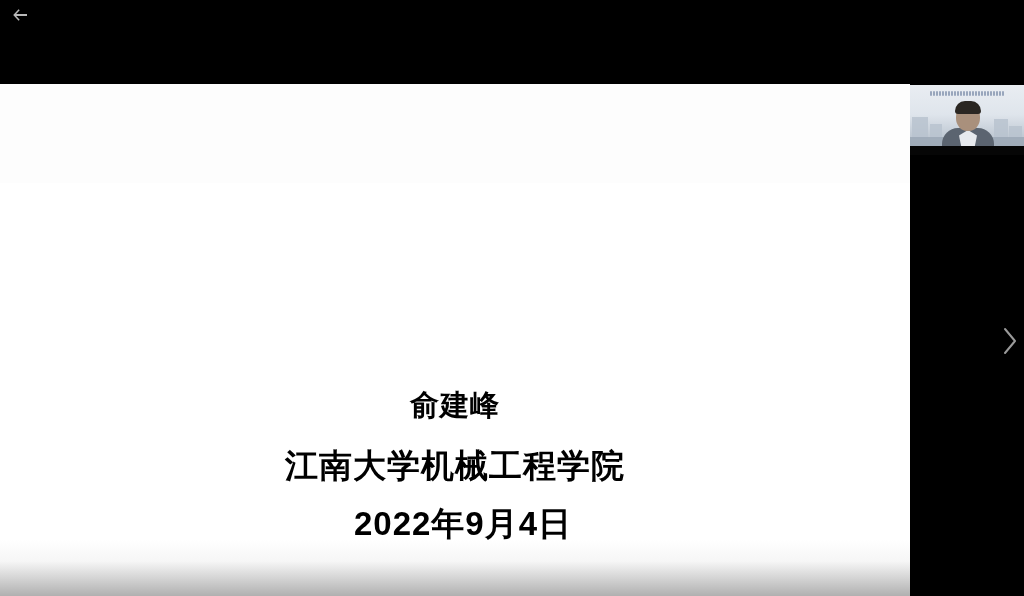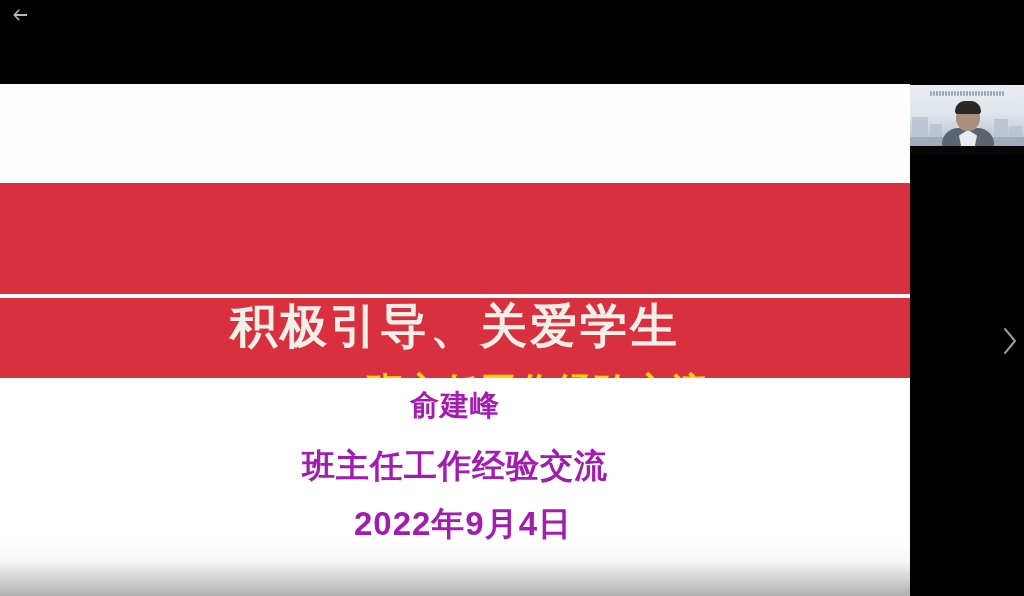--- a/index.html
+++ b/index.html
@@ -116,21 +116,21 @@
     width: 910px;
     height: 218px;
     background: #ffffff;
   }
   .byline {
     position: absolute;
     left: 0;
     top: 0;
     width: 910px;
     text-align: center;
-    color: #a21caf;
+    color: #000000;
     font-weight: bold;
     white-space: nowrap;
   }
   .byline.presenter {
     top: 9px;
     font-size: 29px;
     line-height: 36px;
     letter-spacing: 1px;
   }
   .byline.affiliation {
@@ -292,30 +292,24 @@
       <svg width="18" height="16" viewBox="0 0 18 16" aria-hidden="true">
         <path d="M7.6 2.2 L2.2 8 L7.6 13.8 L8.7 12.7 L5.2 8.9 L16 8.9 L16 7.1 L5.2 7.1 L8.7 3.3 Z" fill="#b9b9b9"></path>
       </svg>
     </div>
   </div>
 
   <div class="slide">
 
     <div class="slide-top-white"></div>
 
-    <div class="red-band">
-      <div class="band-rule top"></div>
-      <div class="band-rule bottom"></div>
-      <div class="title-main">积极引导、关爱学生</div>
-      <div class="title-sub">——班主任工作经验交流</div>
-    </div>
 
     <div class="slide-bottom">
       <div class="byline presenter">俞建峰</div>
-      <div class="byline affiliation">班主任工作经验交流</div>
+      <div class="byline affiliation">江南大学机械工程学院</div>
       <div class="byline date">2022年9月4日</div>
     </div>
 
     <div class="slide-fade"></div>
   </div>
 
   <div class="right-panel"></div>
 
   <div class="video-thumb">
     <div class="vt-sky"></div>

